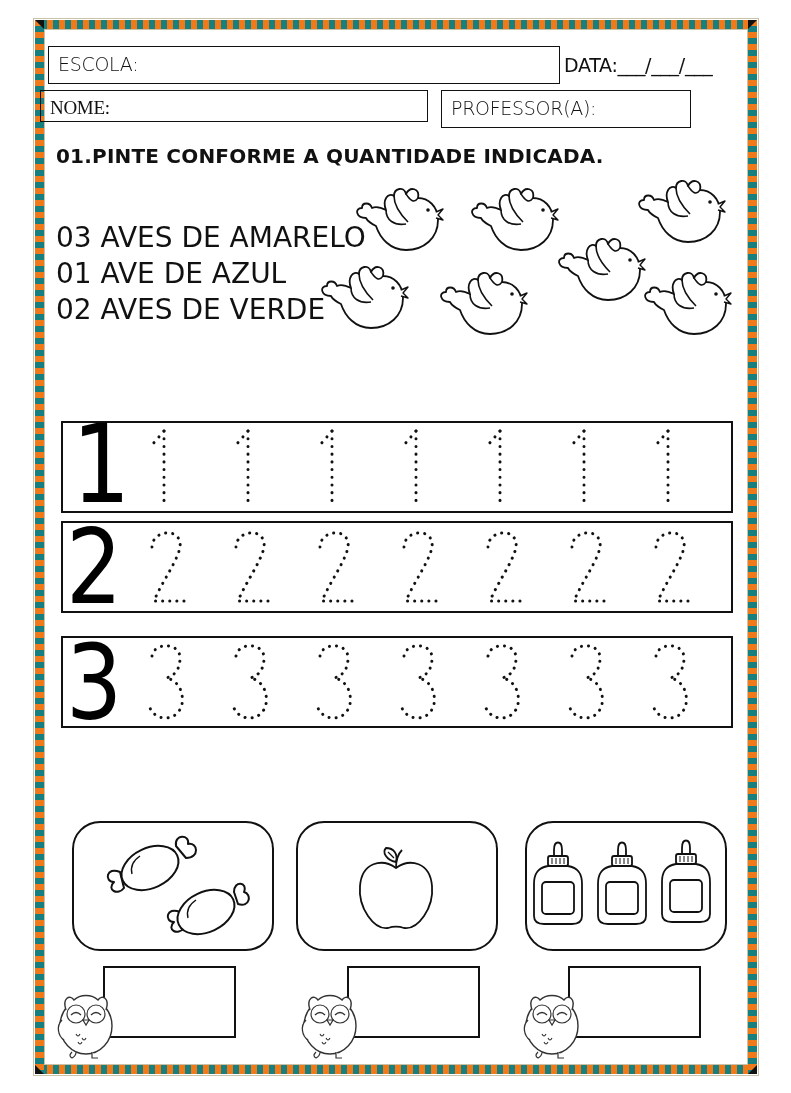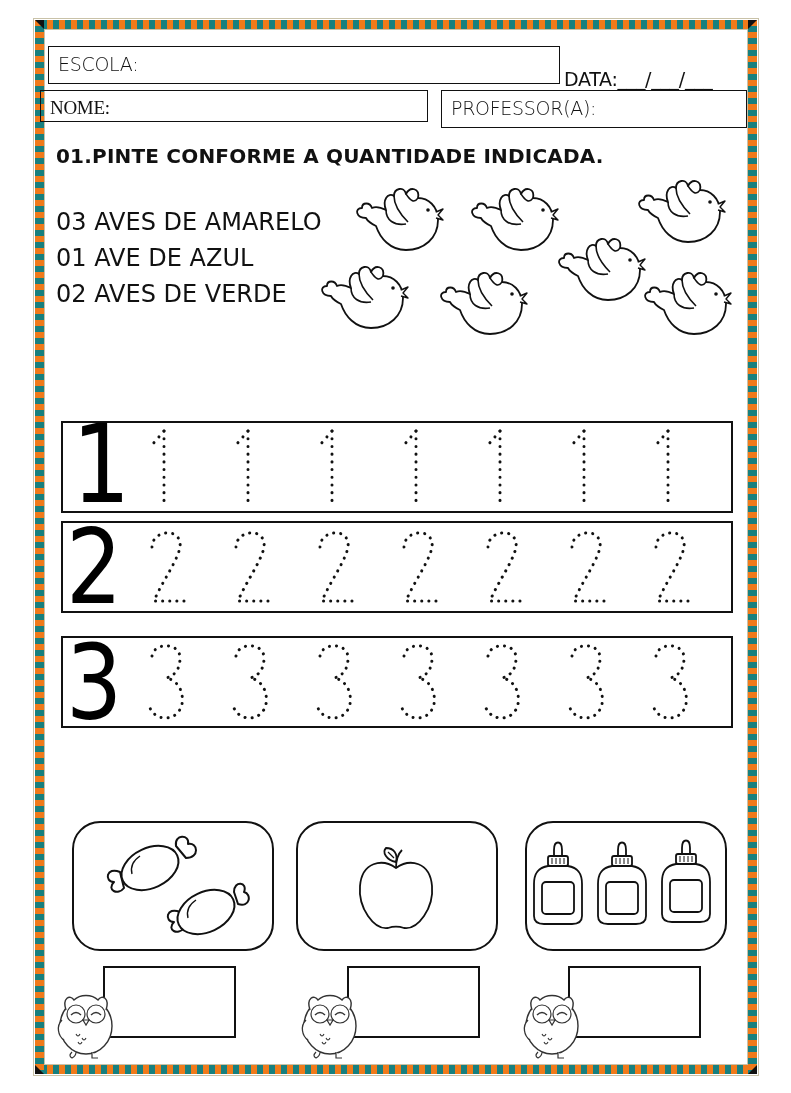--- a/index.html
+++ b/index.html
@@ -10,21 +10,21 @@
   .stripe { position: absolute; }
   .stripe.h { height: 9px; background: repeating-linear-gradient(90deg, #f07a1a 0 6px, #17807f 6px 12px); }
   .stripe.v { width: 9px; background: repeating-linear-gradient(180deg, #f07a1a 0 6px, #17807f 6px 12px); }
   .corner { position: absolute; width: 9px; height: 9px; background: #111; }
   .inner-line { position: absolute; left: 44px; top: 29px; width: 704px; height: 1036px; border: 1px solid #c9c2a8; }
 
   .field { position: absolute; border: 1.5px solid #111; font-size: 19px; letter-spacing: -0.3px; padding-left: 9px; line-height: 34px; color: #111; font-family: "DejaVu Sans", sans-serif; font-weight: 300; }
   .date-label { position: absolute; font-size: 19px; letter-spacing: -0.3px; color: #111; }
 
   .q { position: absolute; font-size: 20px; color: #111; letter-spacing: 0.2px; font-weight: bold; }
-  .instr { position: absolute; font-size: 24px; color: #111; line-height: 36px; }
+  .instr { position: absolute; font-size: 28px; color: #111; line-height: 36px; margin-top: 16px; }
 
   .bird { position: absolute; width: 96px; height: 78px; }
 
   .row-box { position: absolute; left: 61px; width: 672px; border: 2px solid #111; }
   .big-num { position: absolute; font-family: "DejaVu Sans", sans-serif; color: #000; font-weight: 400; }
   .trace { position: absolute; }
 
   .obj-box { position: absolute; border: 2px solid #111; border-radius: 28px; }
   .ans-box { position: absolute; border: 2px solid #111; background: #fff; }
   .owl { position: absolute; }
@@ -39,27 +39,27 @@
 <div class="stripe v" style="left:748px; top:20px; height:1054px;"></div>
 <div class="corner" style="left:35px; top:20px; clip-path: polygon(0 0,100% 0,100% 100%);"></div>
 <div class="corner" style="left:748px; top:20px; clip-path: polygon(0 0,100% 0,0 100%);"></div>
 <div class="corner" style="left:35px; top:1065px; clip-path: polygon(0 0,100% 100%,0 100%);"></div>
 <div class="corner" style="left:748px; top:1065px; clip-path: polygon(100% 0,100% 100%,0 100%);"></div>
 <div class="inner-line"></div>
 
 <div class="field" style="left:48px; top:46px; width:512px; height:38px;">
   <span>ESCOLA:</span>
 </div>
-<div class="date-label" style="left:564px; top:68px;">
+<div class="date-label" style="left:564px; top:54px;">
   <span>DATA:___/___/___</span>
 </div>
 <div class="field" style="left:40px; top:90px; width:388px; height:32px;font-family:Liberation Serif, serif;">
   <span>NOME:</span>
 </div>
-<div class="field" style="left:441px; top:90px; width:306px; height:38px;">
+<div class="field" style="left:441px; top:90px; width:250px; height:38px;">
   <span>PROFESSOR(A):</span>
 </div>
 
 <div class="q" style="left:56px; top:144px; font-size:20px;">01.PINTE CONFORME A QUANTIDADE INDICADA.</div>
 <div>
   <div class="instr" style="left:56px; top:204px;">03 AVES DE AMARELO</div>
   <div class="instr" style="left:56px; top:240px;">01 AVE DE AZUL</div>
   <div class="instr" style="left:56px; top:276px;">02 AVES DE VERDE</div>
 </div>
 

